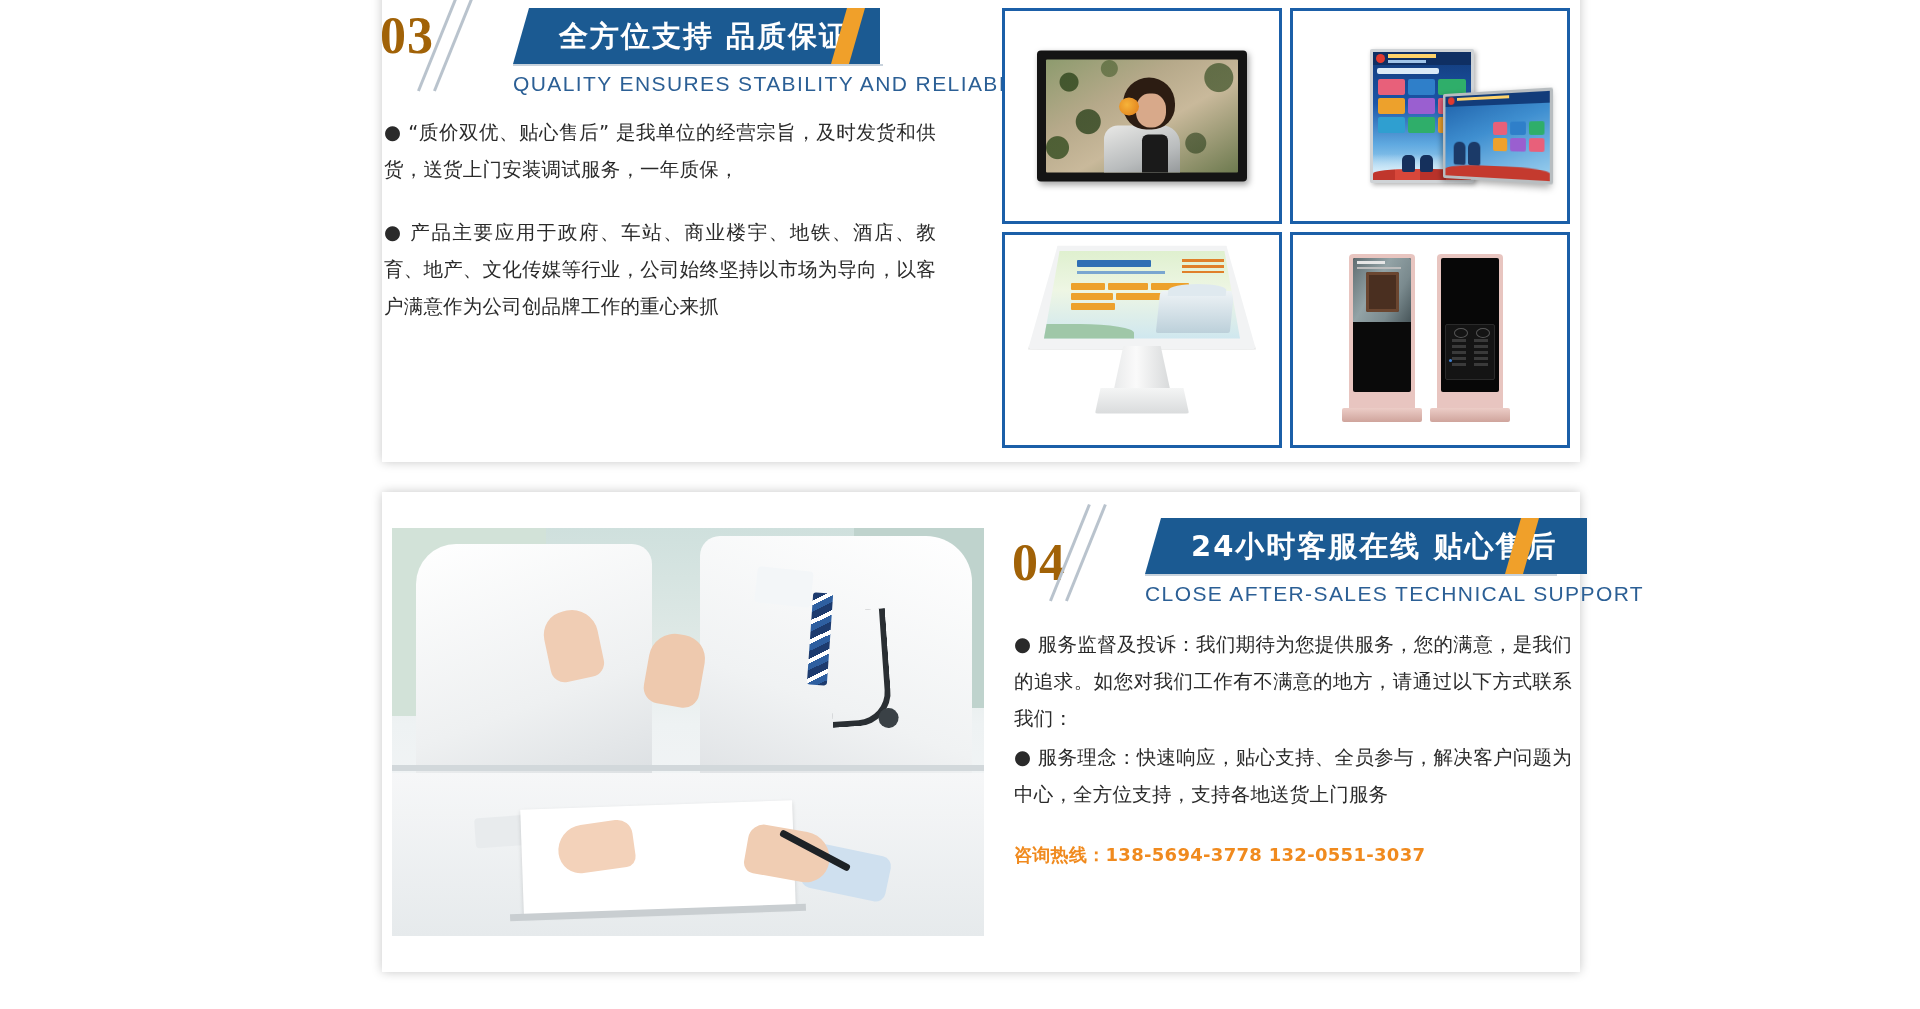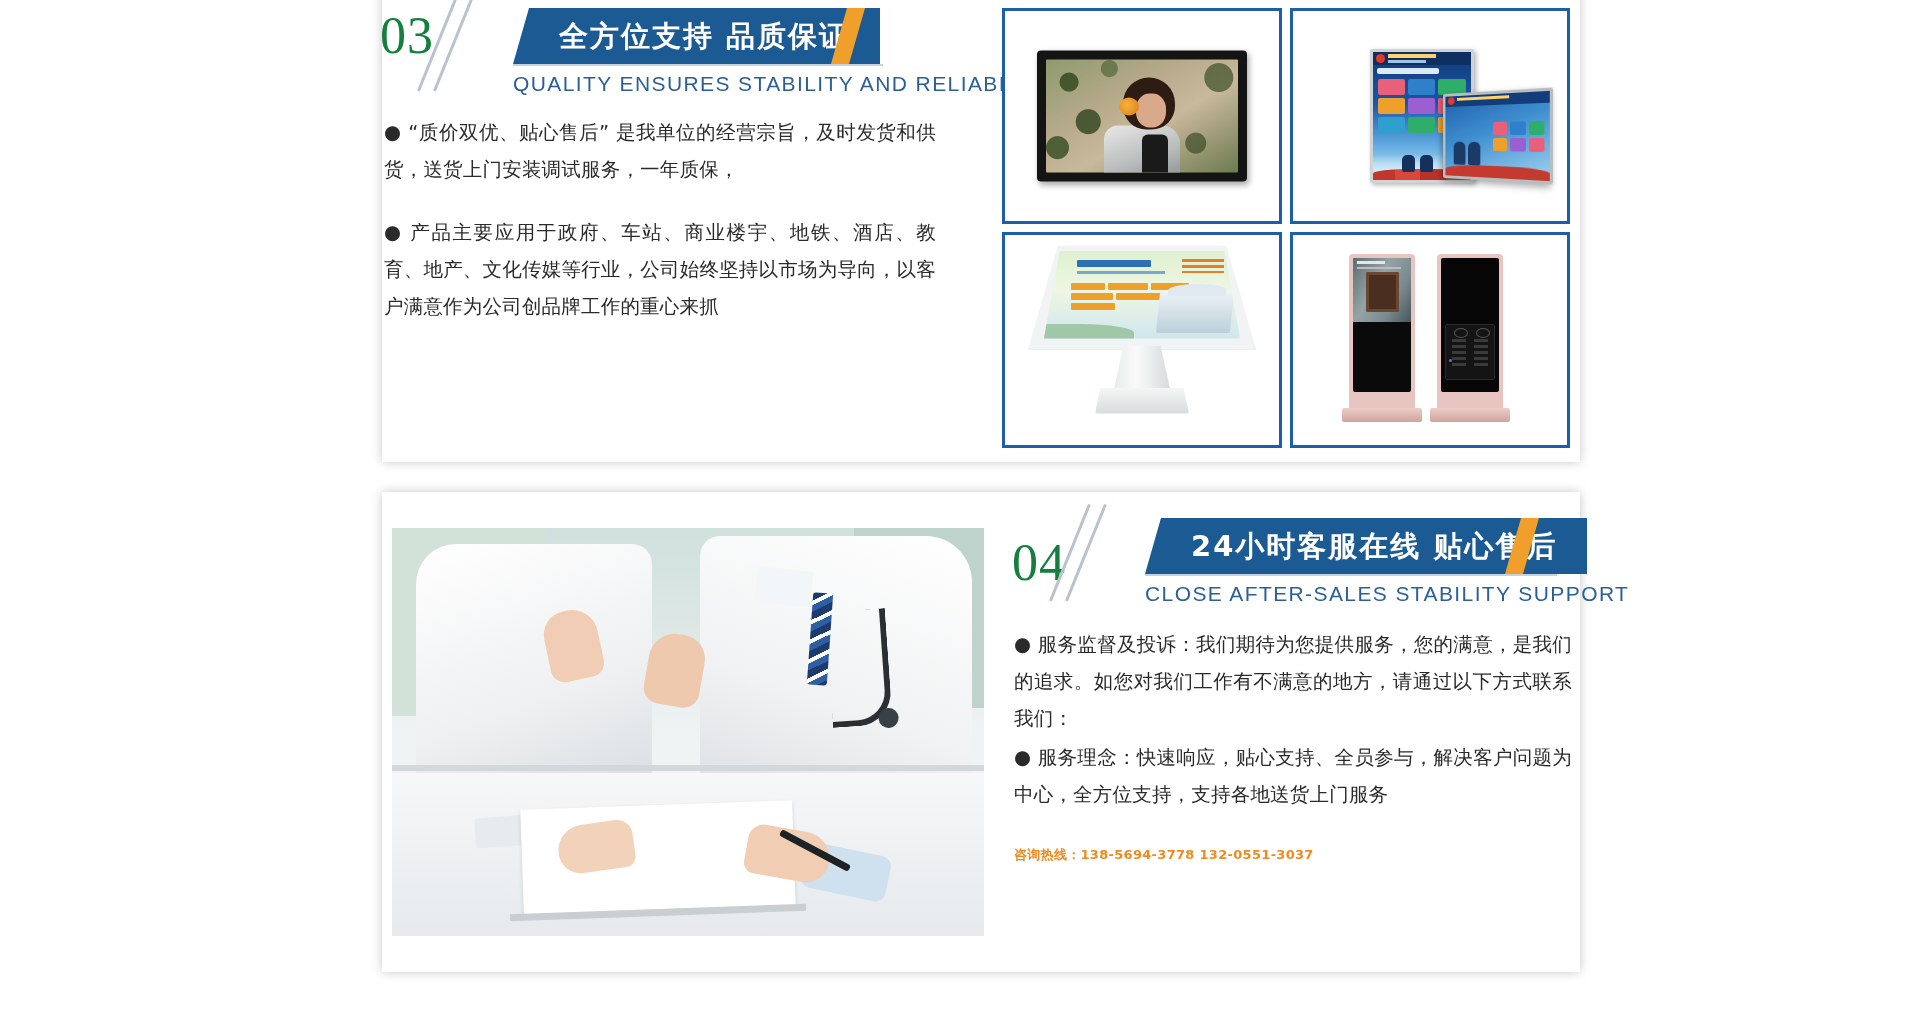--- a/index.html
+++ b/index.html
@@ -20,24 +20,24 @@
   }
   #section-03{left:382px;top:-18px;width:1198px;height:480px;}
   #section-04{left:382px;top:492px;width:1198px;height:480px;}
 
   
   .heading{position:absolute;display:block;}
   .head-num{
     position:absolute;
     font-family:"Liberation Serif","DejaVu Serif",serif;
     font-size:52px;
-    color:#15803d;
+    color:#a16207;
     letter-spacing:1px;
     line-height:52px;
-    font-weight:400;
+    font-weight:700;
   }
   .slashes{
     position:absolute;
     width:60px;height:92px;
   }
   .slashes i{
     position:absolute;
     display:block;
     width:3px;height:104px;
     background:#b9c3cd;
@@ -87,21 +87,21 @@
     font-size:19.5px;
     line-height:37px;
     letter-spacing:.2px;
     margin:0 0 26px 0;
     font-family:"DejaVu Sans","Liberation Sans",sans-serif;
     text-align:justify;
   }
   .hotline{
     color:#f08a1e;
     font-weight:bold;
-    font-size:13px;
+    font-size:18px;
     line-height:32px;
     letter-spacing:.3px;
     margin:0;
     font-family:"DejaVu Sans","Liberation Sans",sans-serif;
   }
 
   
   .grid{position:absolute;display:grid;grid-template-columns:1fr 1fr;grid-template-rows:1fr 1fr;gap:8px;}
   .cell{
     border:3px solid #1b5fa8;
@@ -507,21 +507,21 @@
       <div class="head-num" style="left:0;top:17px;">04</div>
       <div class="slashes" style="left:66px;top:-12px;">
         <i class="s1"></i>
           <i class="s2"></i>
       </div>
       <div class="banner-wrap" style="left:133px;top:-2px;">
         <div class="banner">24小时客服在线 贴心售后</div>
         <div class="banner-tail" style="left:360px;"></div>
       </div>
       <div class="head-rule" style="left:133px;top:54px;width:412px;"></div>
-      <div class="head-sub" style="left:133px;top:62px;">CLOSE AFTER-SALES STABILITY SUPPORT</div>
+      <div class="head-sub" style="left:133px;top:62px;">CLOSE AFTER-SALES TECHNICAL SUPPORT</div>
     </div>
 
     <div class="copy" style="left:632px;top:134px;width:558px;">
       <p class="para" style="margin-bottom:2px;">● 服务监督及投诉：我们期待为您提供服务，您的满意，是我们的追求。如您对我们工作有不满意的地方，请通过以下方式联系我们：</p>
       <p class="para">● 服务理念：快速响应，贴心支持、全员参与，解决客户问题为中心，全方位支持，支持各地送货上门服务</p>
       <p class="hotline">咨询热线：138-5694-3778 132-0551-3037</p>
     </div>
 
   </div>
 

